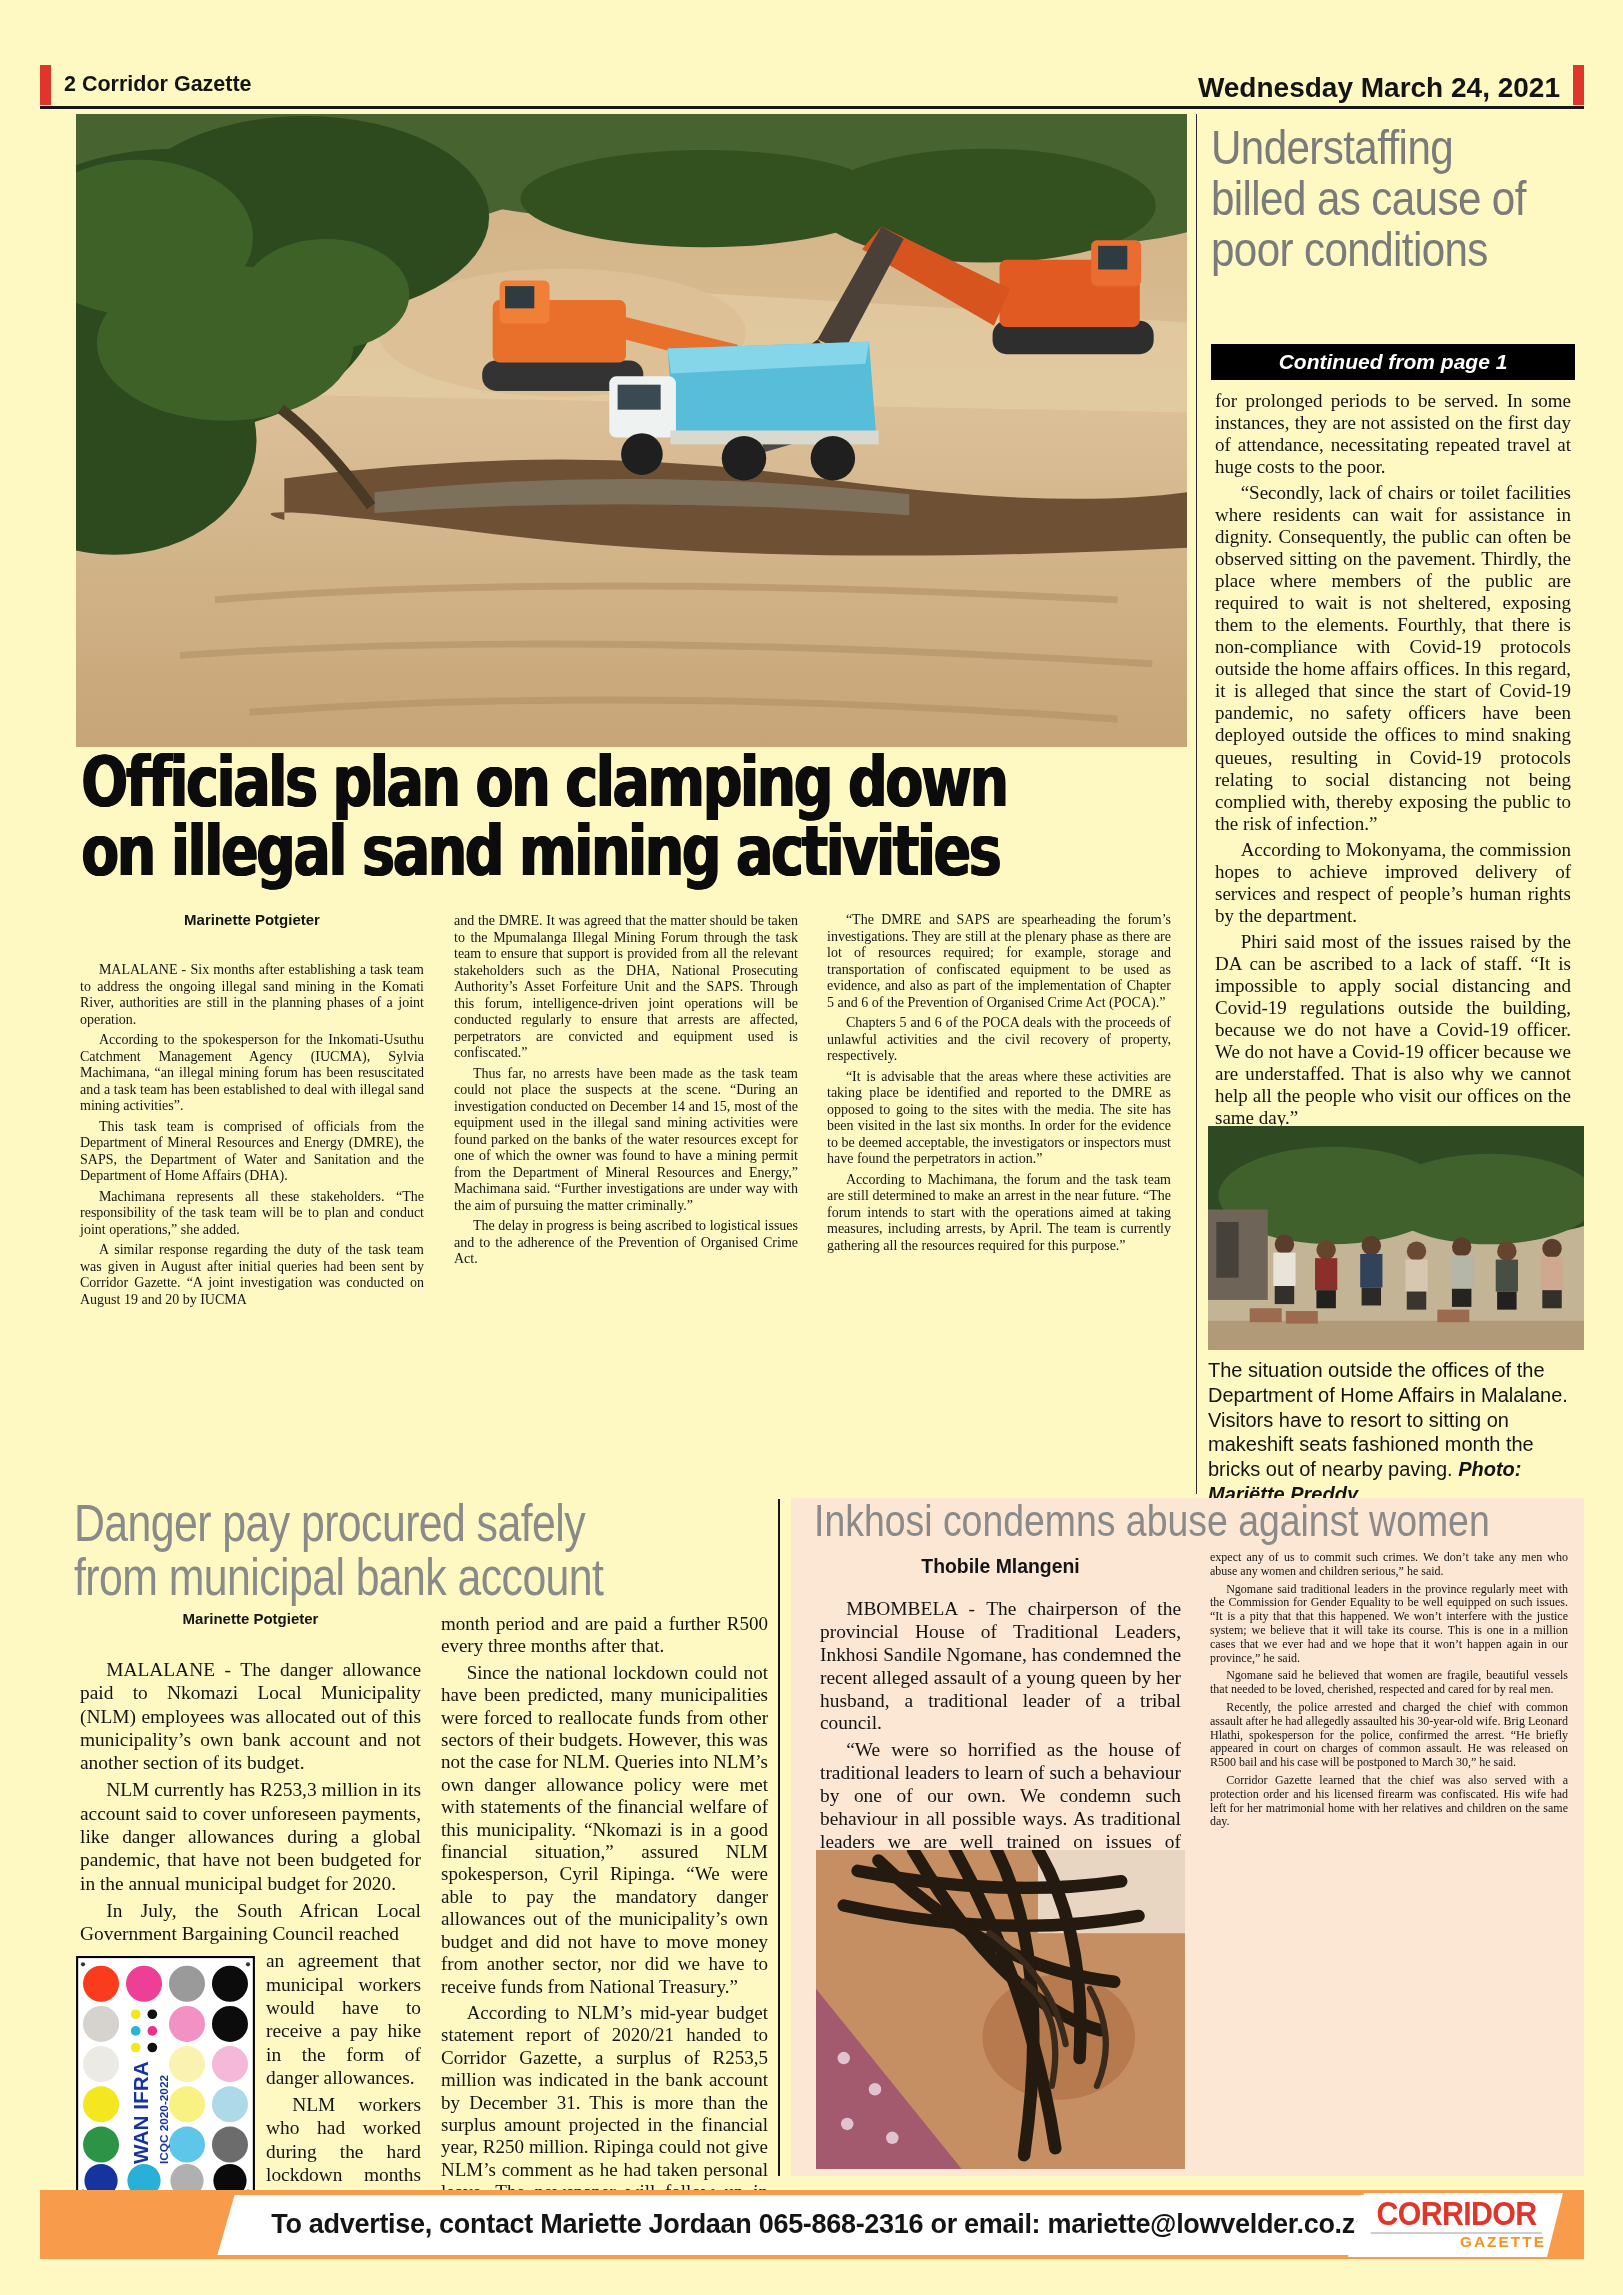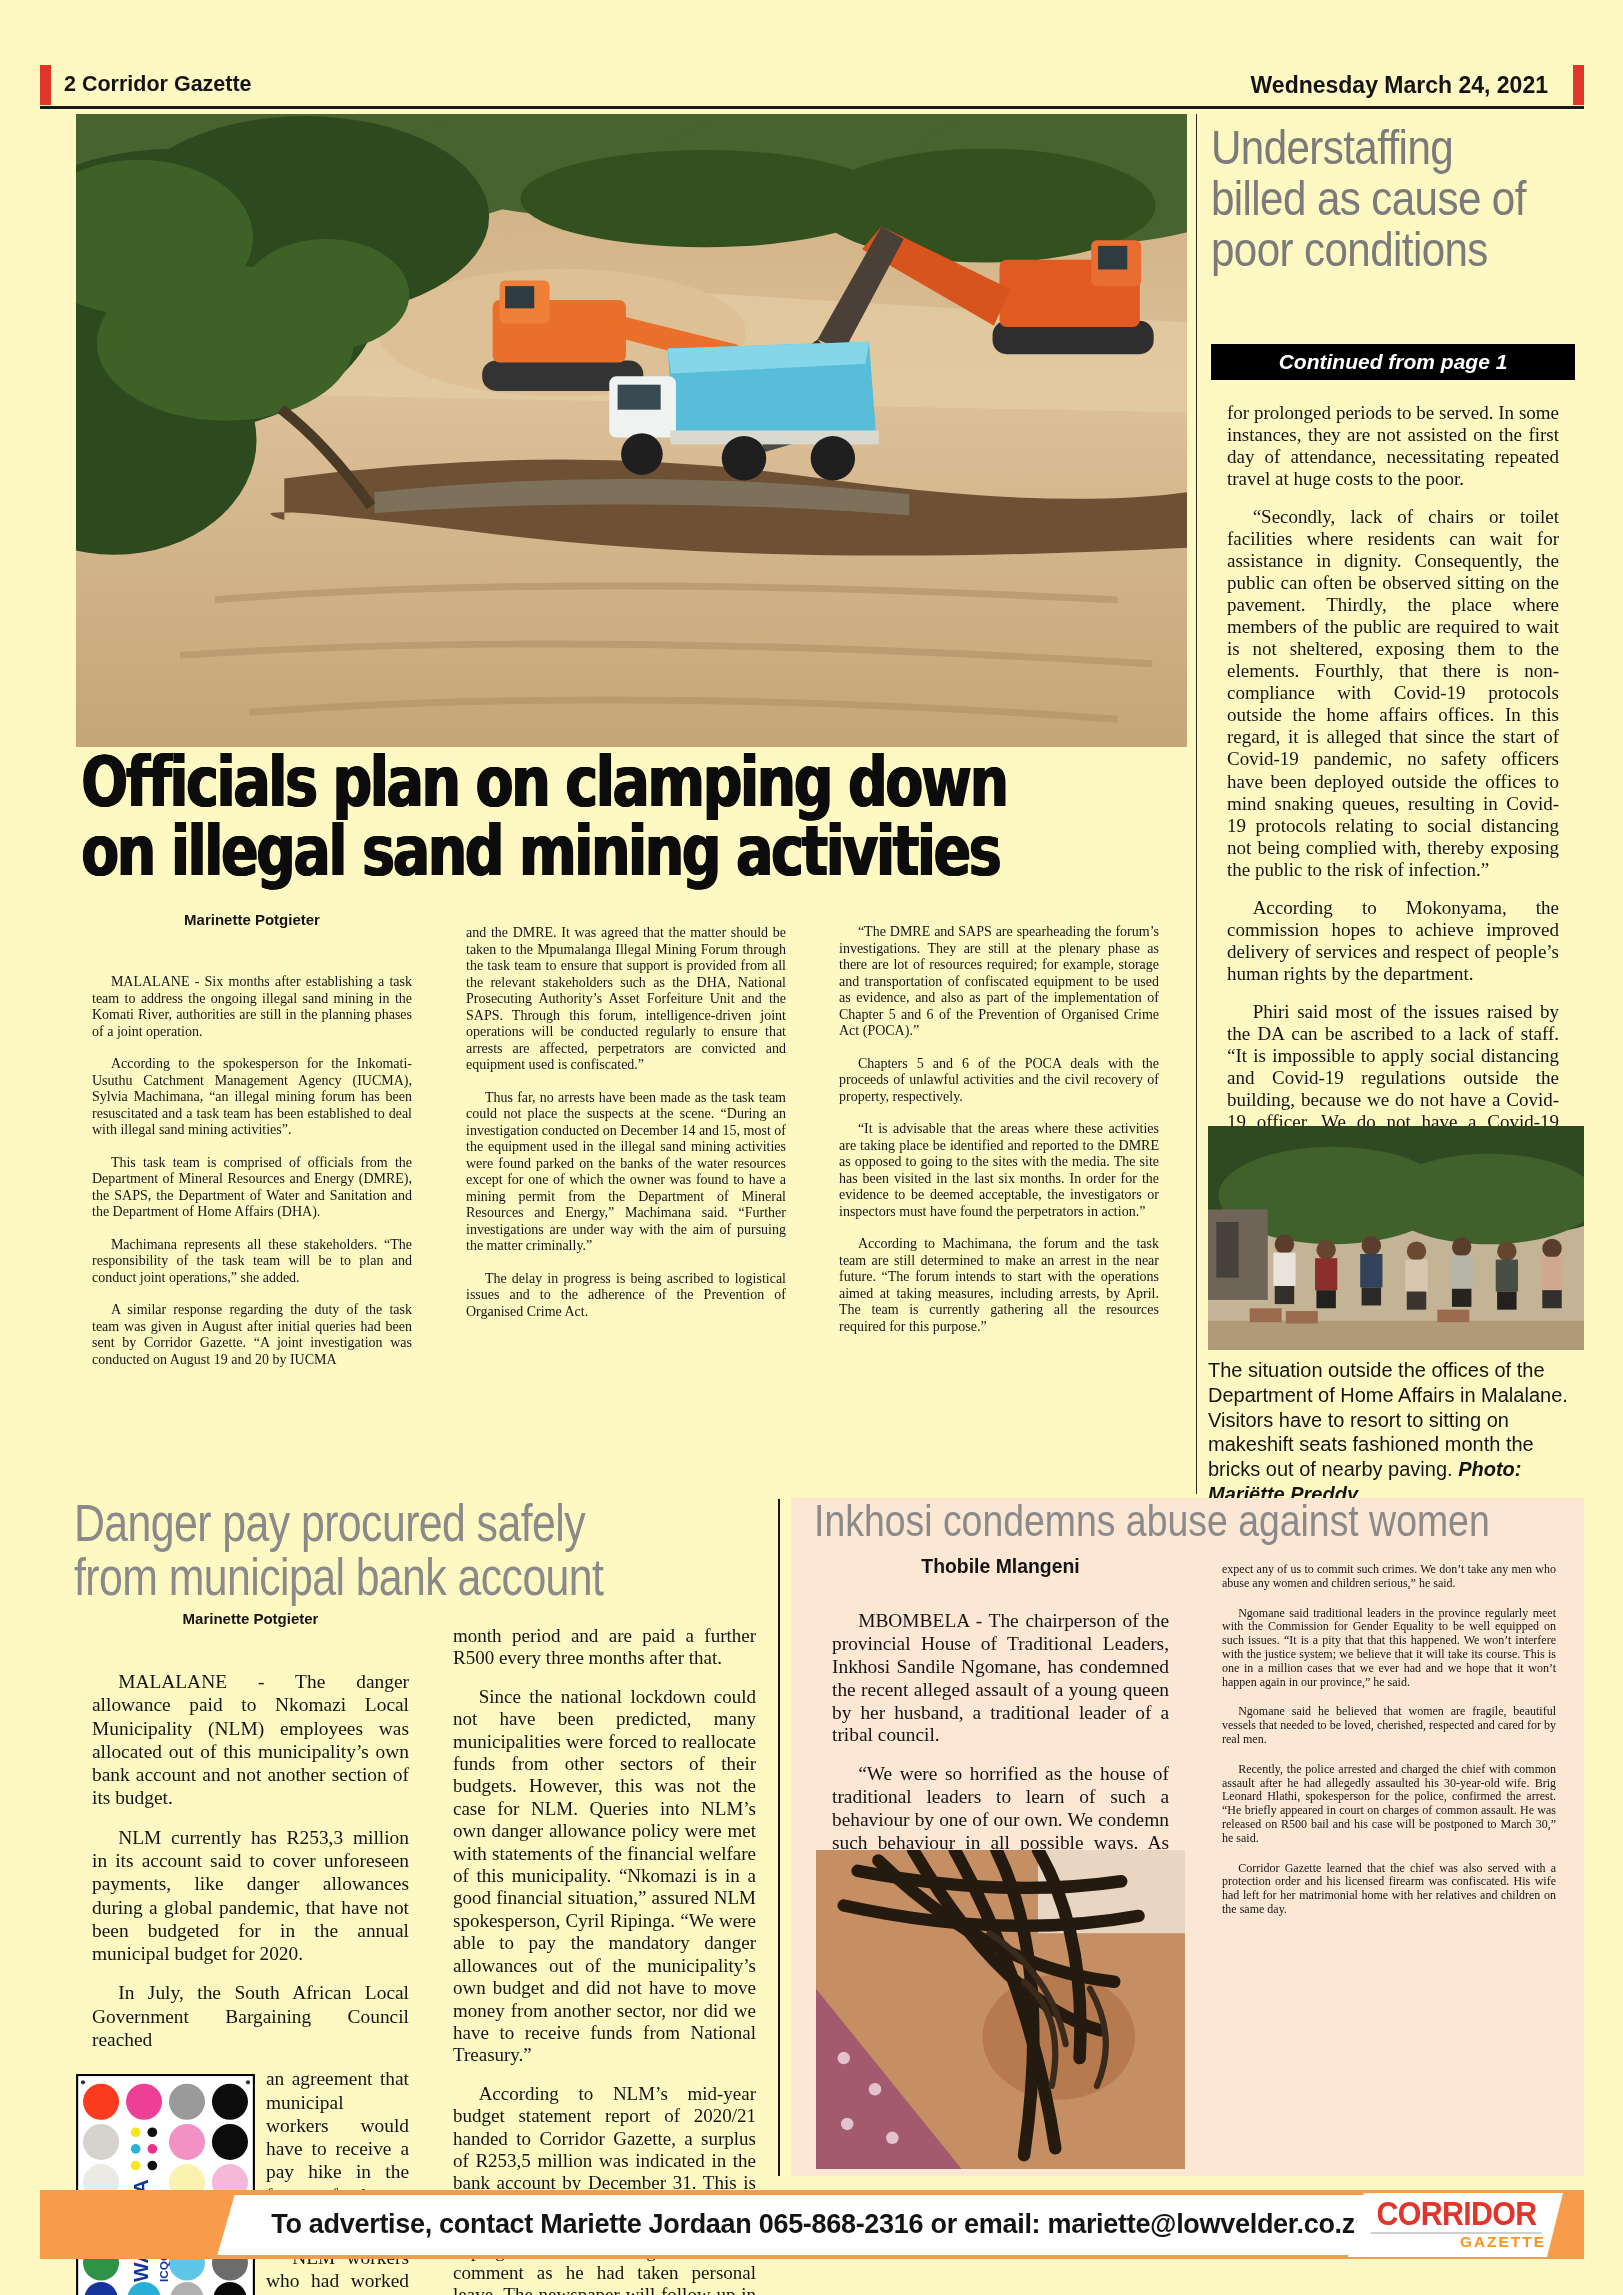--- a/index.html
+++ b/index.html
@@ -5,36 +5,36 @@
   html,body{margin:0;padding:0;background:#dfdfdf;}
   .page{position:relative;width:1624px;height:2295px;background:#fef9c3;
         font-family:"Liberation Serif",serif;color:#141414;overflow:hidden;}
 
   
   .hdr-bar{position:absolute;top:65px;width:11px;height:40px;background:var(--accent-red,#e0352b);}
   .hdr-bar.left{left:40px}.hdr-bar.right{left:1573px}
   .hdr-left{position:absolute;left:64px;top:72px;font-family:"Liberation Sans",sans-serif;font-weight:bold;font-size:21.5px;}
   .hdr-news{position:absolute;left:0;right:0;top:72px;text-align:center;color:var(--accent-red,#e0352b);
             font-family:"Liberation Sans",sans-serif;font-size:26px;letter-spacing:1.4px;}
-  .hdr-date{position:absolute;right:76px;top:72px;font-family:"Liberation Sans",sans-serif;font-weight:bold;font-size:23px;}
+  .hdr-date{position:absolute;right:64px;top:72px;font-family:"Liberation Sans",sans-serif;font-weight:bold;font-size:28px;}
   .hdr-rule{position:absolute;left:40px;top:106px;width:1544px;height:2.8px;background:#181818;}
 
   
   .photo{overflow:hidden}
   .photo svg{width:100%;height:100%;display:block}
   .main-photo{position:absolute;left:76px;top:114px;width:1111px;height:633px;}
   .us-photo{position:absolute;left:1208px;top:1126px;width:376px;height:224px;}
   .ink-photo{position:absolute;left:816px;top:1850px;width:369px;height:319px;}
 
   
   .vdiv1{position:absolute;left:1196px;top:114px;width:1.4px;height:1380px;background:#2b2b2b;}
   .vdiv2{position:absolute;left:778px;top:1499px;width:2.1px;height:677px;background:#161616;}
 
   
-  .textflow p{margin:16px;text-indent:1.35em;}
+  .textflow p{margin:4px;text-indent:1.35em;}
   .textflow.first-flush p:first-child{text-indent:0;}
   .byline{position:absolute;text-align:center;font-family:"Liberation Sans",sans-serif;font-weight:bold;font-size:15px;}
 
   
   .us-headline{position:absolute;left:1211px;top:122px;width:444px;transform:scaleX(0.86);transform-origin:left top;
                font-family:"Liberation Sans",sans-serif;font-size:49px;line-height:1.04;color:var(--headline-gray,#7b7b7b);letter-spacing:-0.7px;}
   .us-banner{position:absolute;left:1211px;top:332px;width:364px;height:36px;background:#000;color:#fff;
              font-family:"Liberation Sans",sans-serif;font-style:italic;font-weight:bold;font-size:21px;text-align:center;line-height:36px;margin-top:12px;}
   .us-body{position:absolute;left:1211px;top:386px;width:364px;font-size:19px;line-height:1.16;text-align:justify;}
   .us-caption{position:absolute;left:1208px;top:1358px;width:376px;font-family:"Liberation Sans",sans-serif;font-size:20px;line-height:1.24;}

